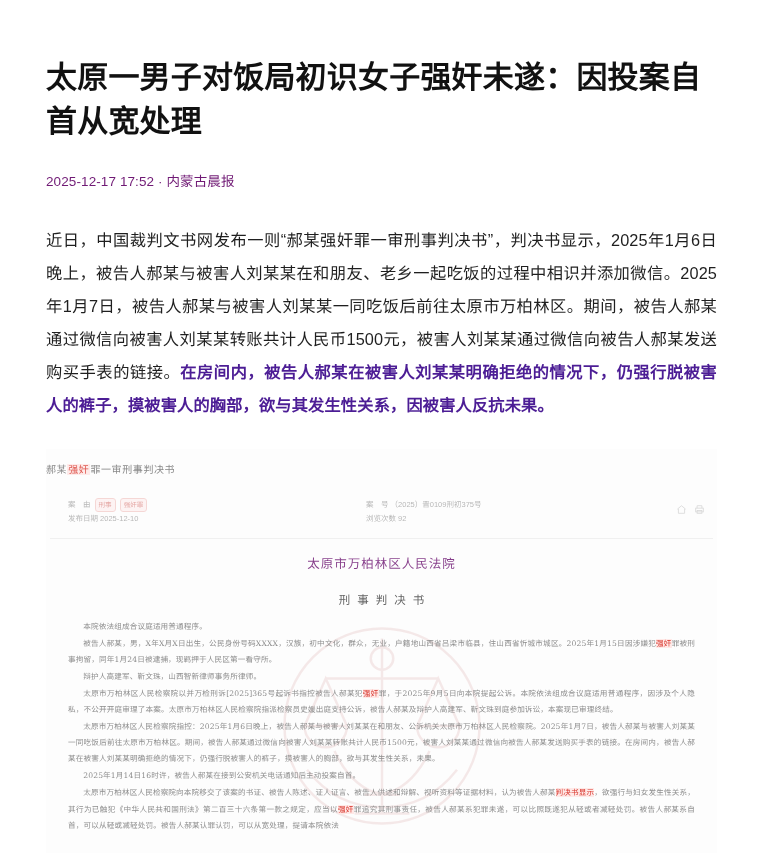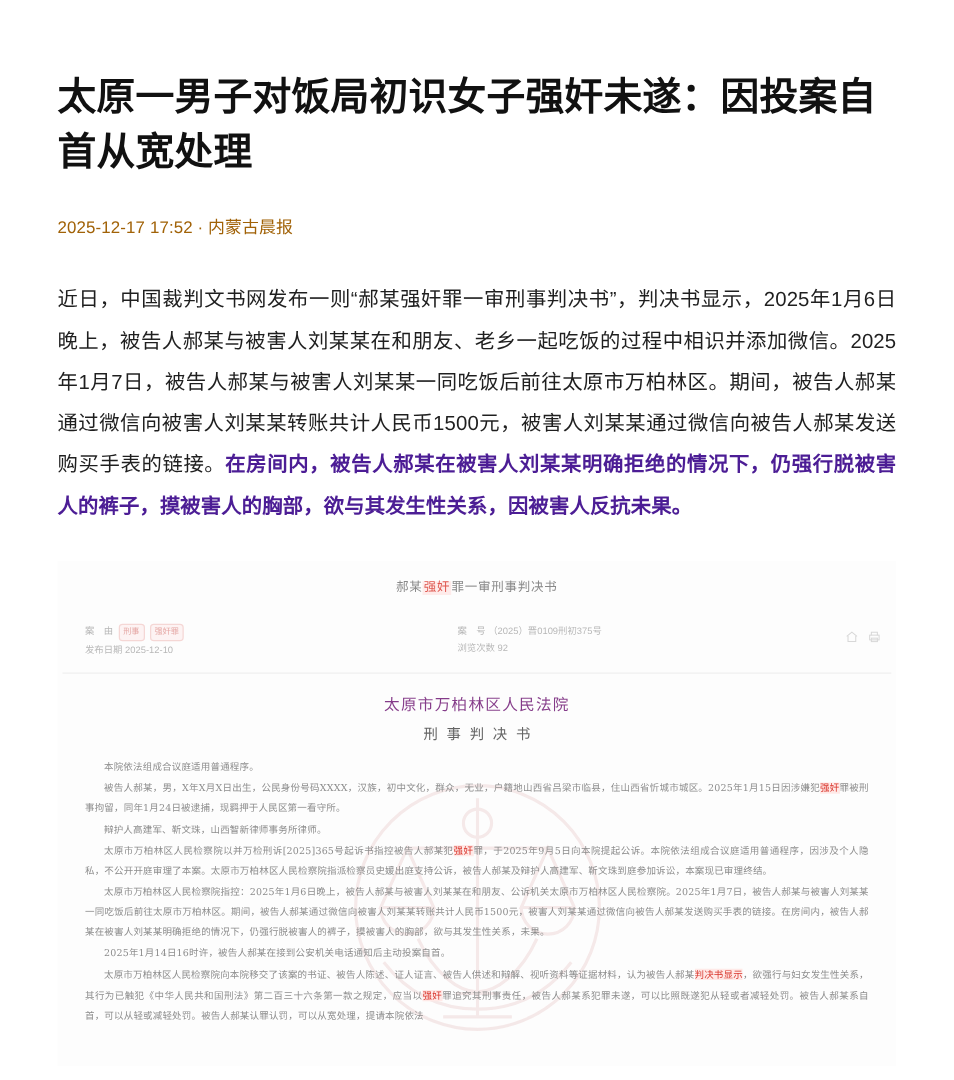--- a/index.html
+++ b/index.html
@@ -34,21 +34,21 @@
     line-height: 1.42;
     font-weight: 700;
     letter-spacing: 0.2px;
     color: #111111;
     margin: 0;
     word-break: break-word;
   }
   .byline {
     margin-top: 26px;
     font-size: 13.5px;
-    color: #a16207;
+    color: #701a75;
     letter-spacing: 0.1px;
     font-weight: 400;
   }
 
   
   .article-body {
     padding: 0 46px;
     margin-top: 34px;
   }
   .paragraph {
@@ -72,21 +72,21 @@
   .doc-shot {
     position: relative;
     width: 671px;
     height: 404px;
     background: #fdfdfd;
     overflow: hidden;
     filter: blur(0.35px);
   }
 
   .doc-title-row {
-    text-align: center;
+    text-align: left;
     padding-top: 12px;
     font-size: 10px;
     color: #6f6f6f;
     letter-spacing: 0.6px;
     opacity: .82;
   }
   .doc-title-row .hl-red {
     color: #d9352c;
     background: #ffe8e6;
     padding: 0 1px;
@@ -153,21 +153,21 @@
     color: #701a75;
     font-family: "DejaVu Serif", "Liberation Serif", serif;
     letter-spacing: 1px;
     opacity: .85;
   }
   .doc-kind {
     font-size: 11.5px;
     color: #4a4a4a;
     font-family: "DejaVu Serif", "Liberation Serif", serif;
     letter-spacing: 7px;
-    margin-top: 6px;
+    margin-top: 19px;
     opacity: .85;
     padding-left: 7px;
   }
 
   
   .doc-watermark {
     position: absolute;
     left: 50%;
     top: 152px;
     transform: translateX(-50%);

